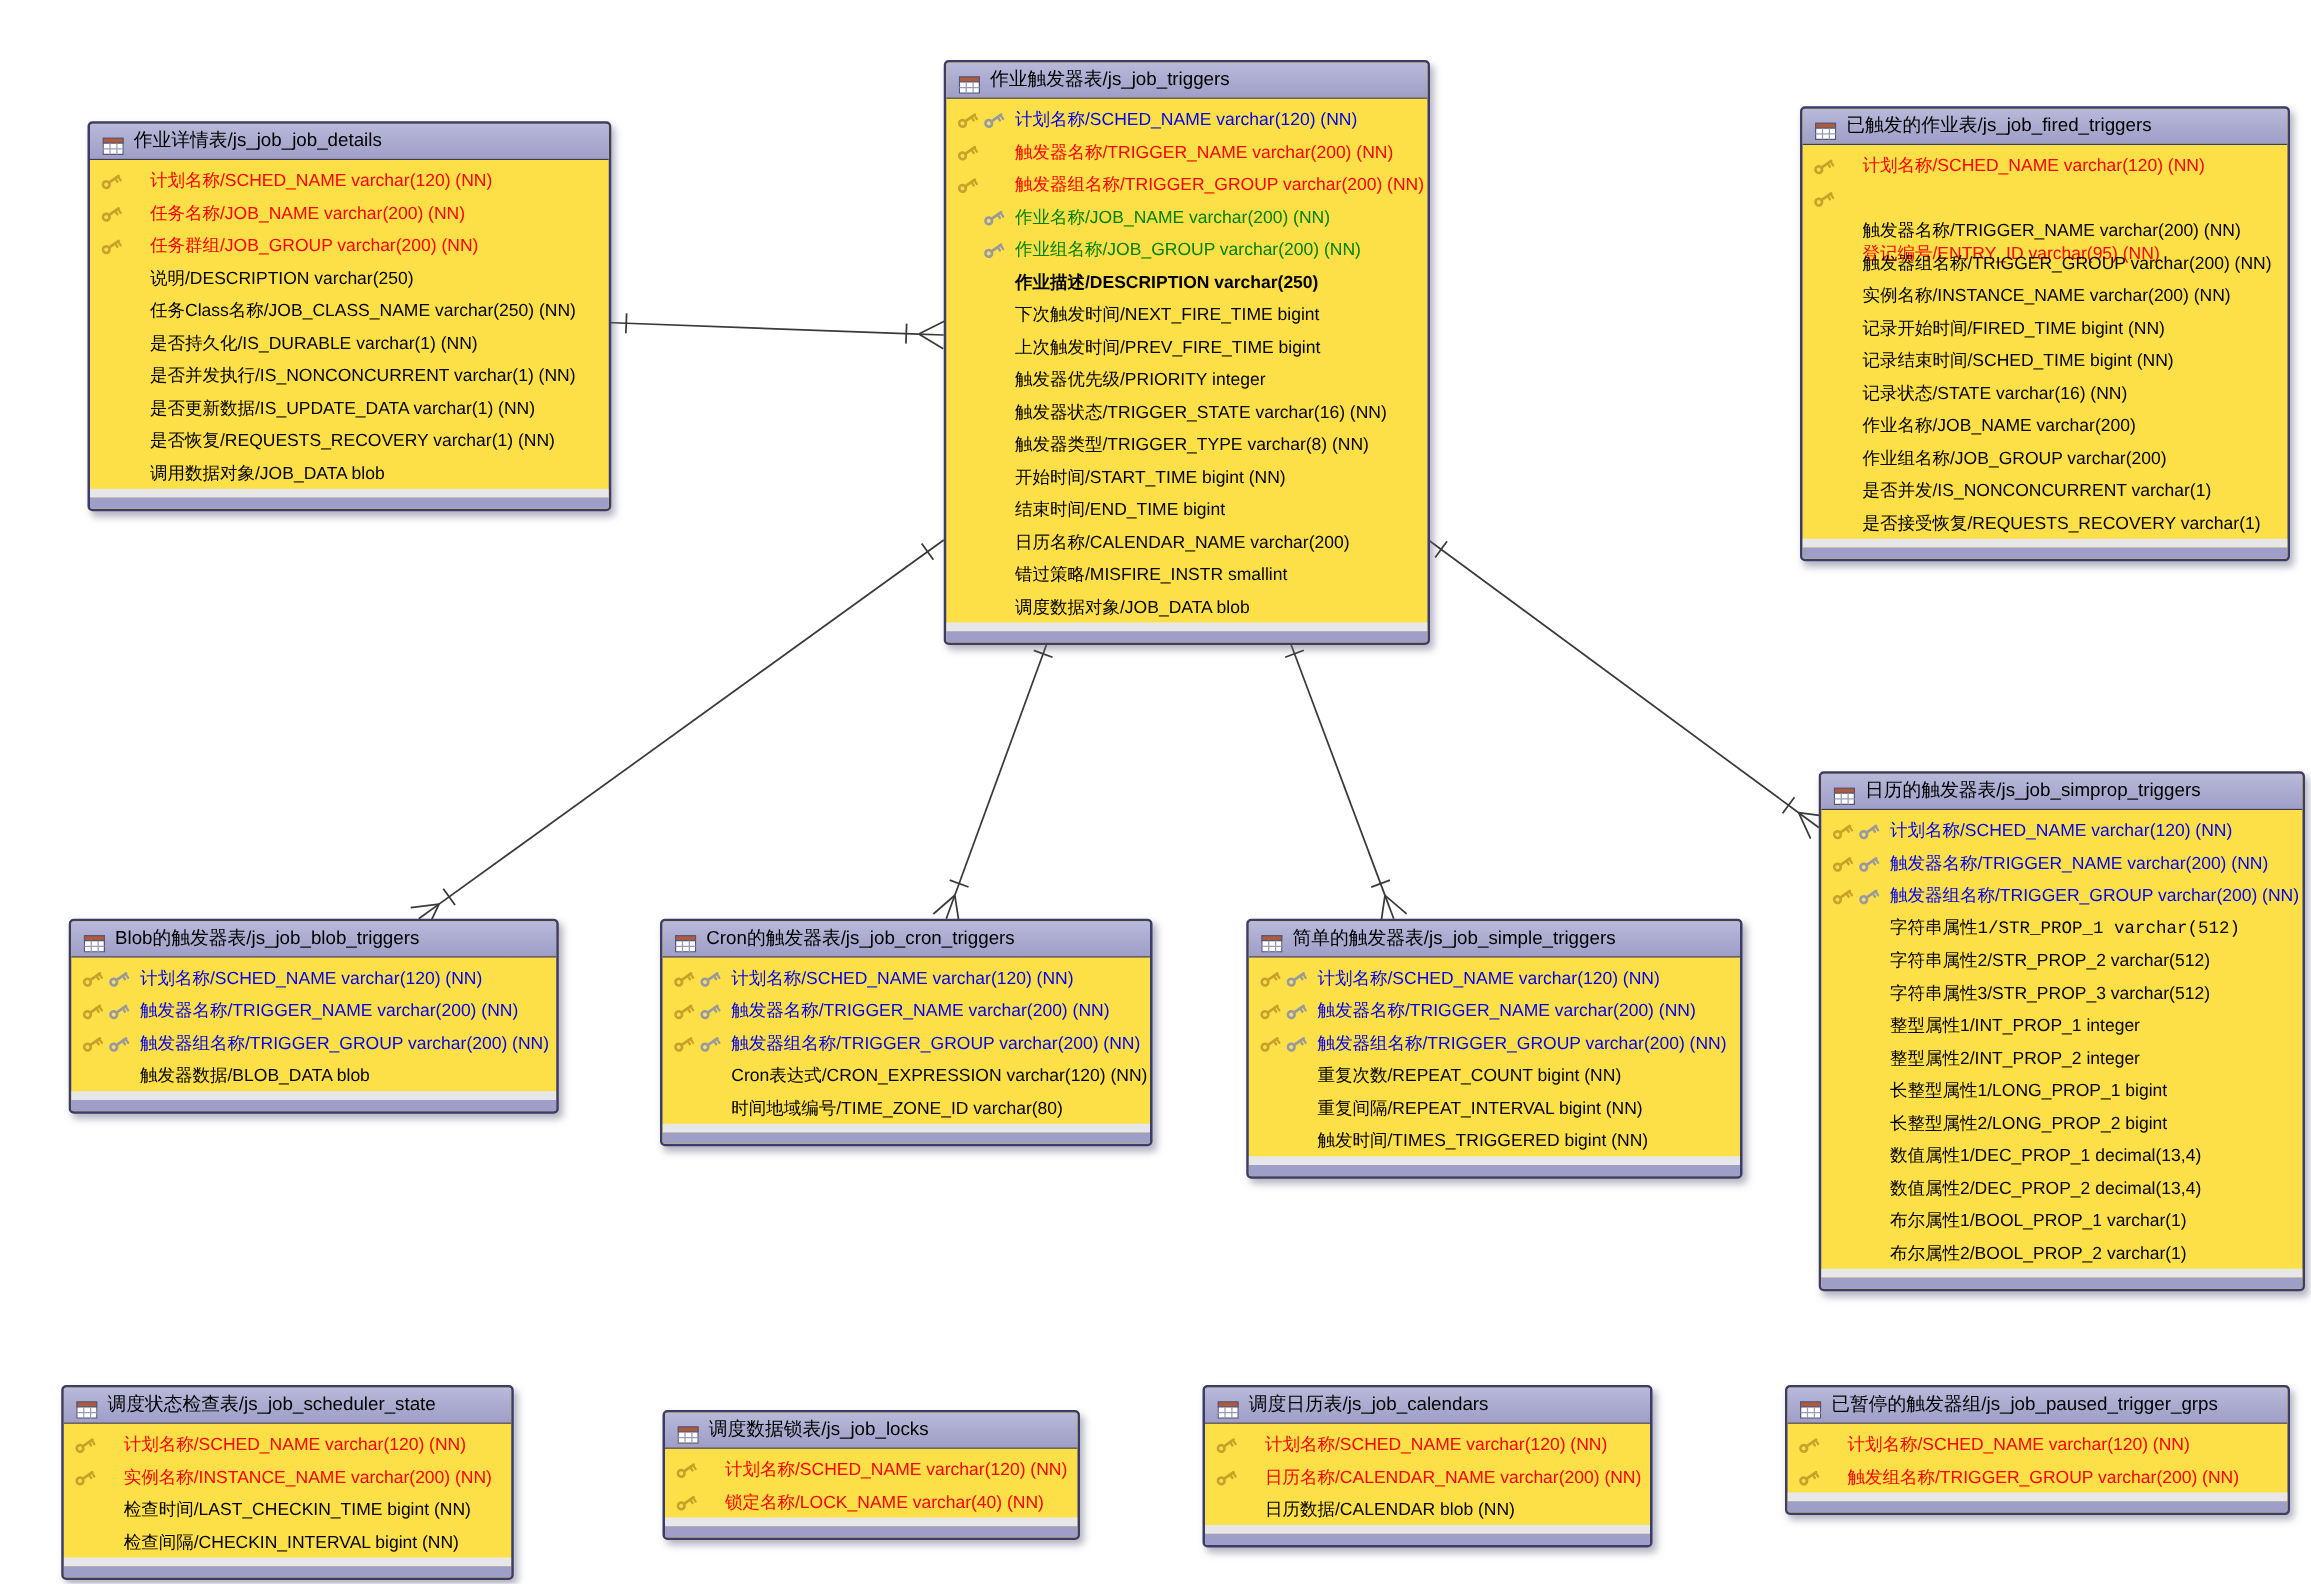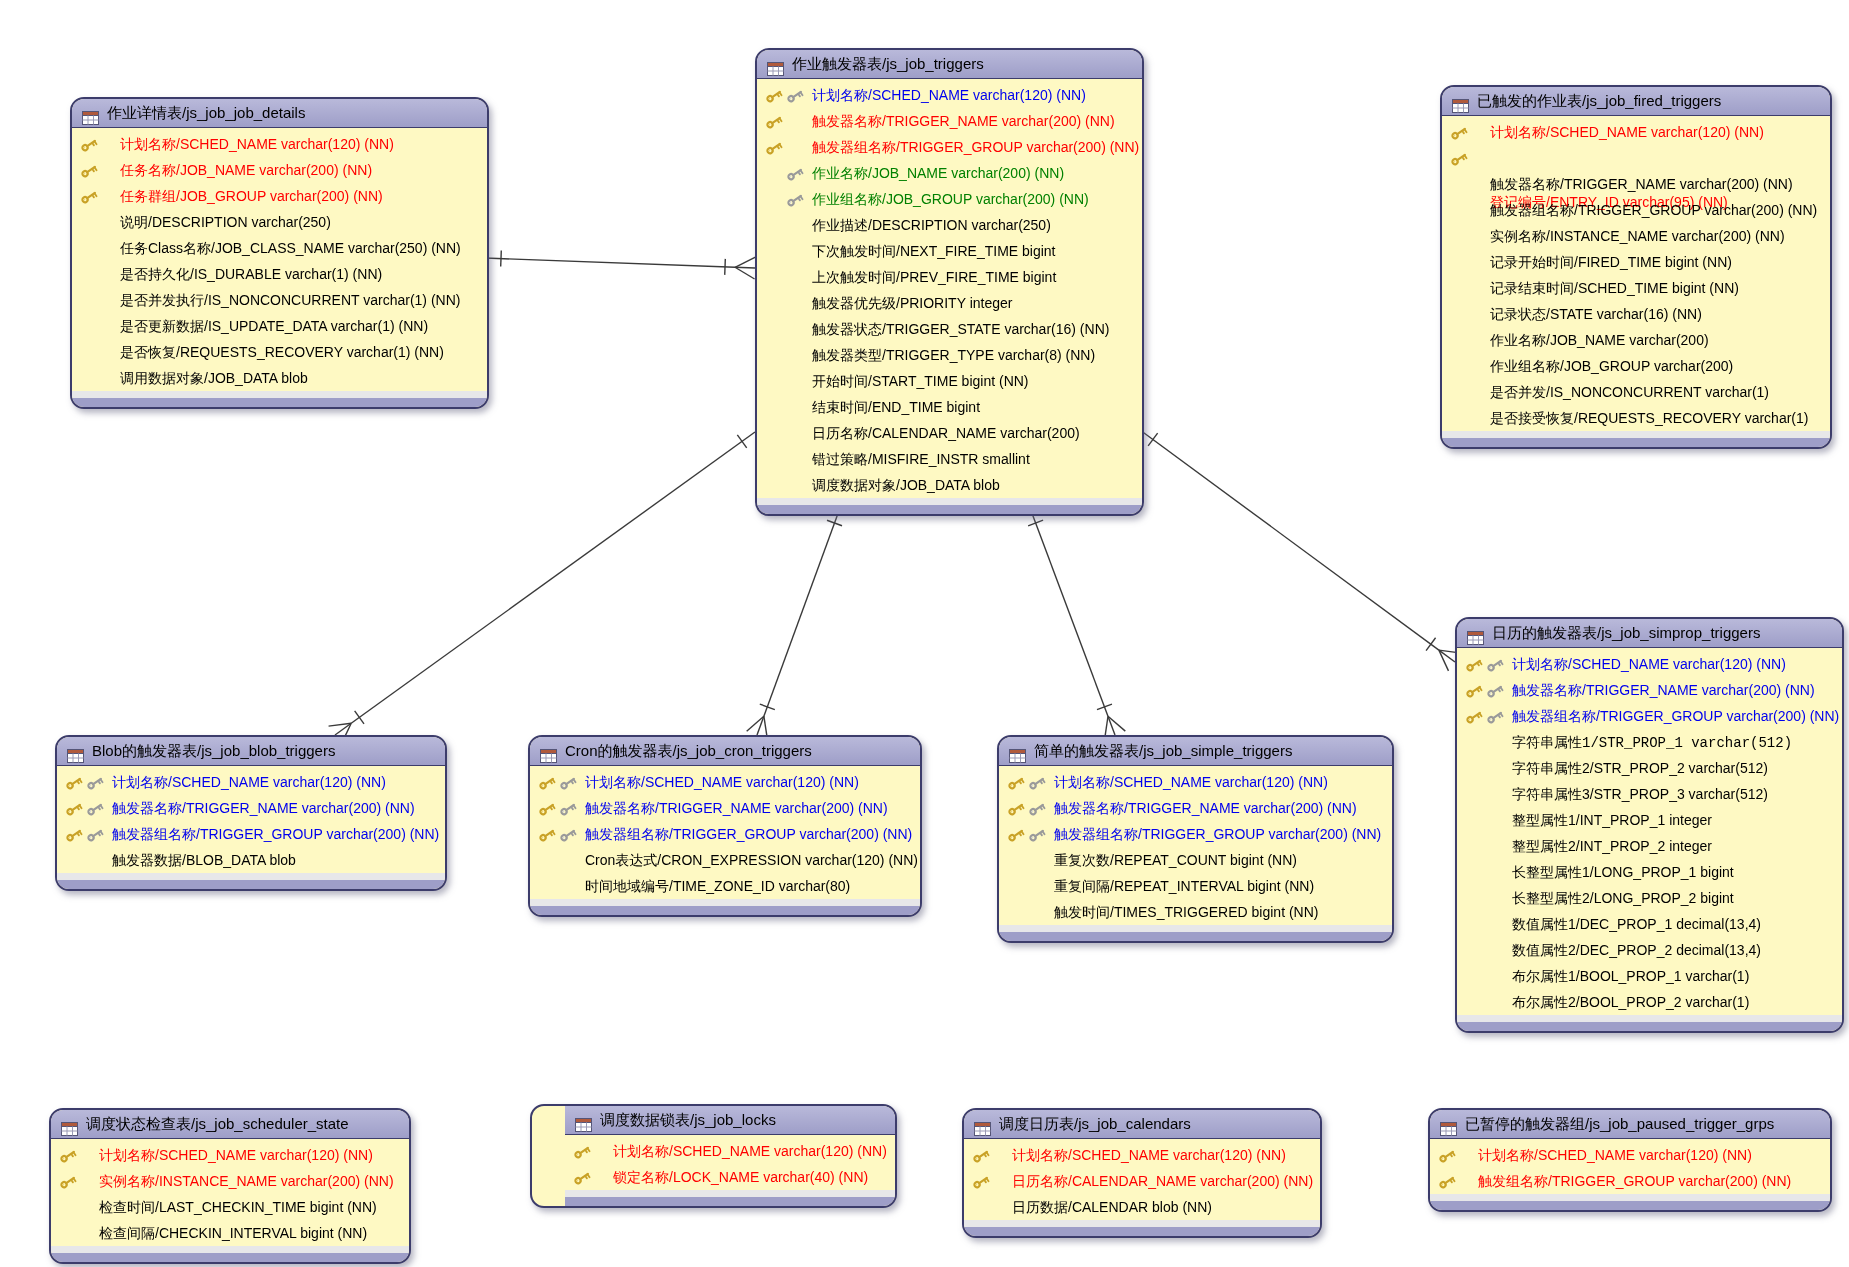--- a/index.html
+++ b/index.html
@@ -3,22 +3,22 @@
 <meta charset="utf-8">
 <style>
   html,body{margin:0;padding:0;}
   body{
     width:1849px;height:1267px;position:relative;background:#ffffff;
     font-family:"Liberation Sans","DejaVu Sans",sans-serif;overflow:hidden;
   }
   #canvas{position:absolute;left:0;top:0;width:1849px;height:1267px;}
   #rel-layer{position:absolute;left:0;top:0;z-index:1;}
   .tbl{
-    position:absolute;z-index:2;background:#fef9c3;
-    border:2px solid #3c3c6b;border-radius:14px;
+    position:absolute;z-index:2;background:#fde047;
+    border:2px solid #3c3c6b;border-radius:4px;
     box-shadow:3px 4px 6px rgba(110,110,135,.5);
     overflow:hidden;
   }
   .tbl-header{
     height:28px;line-height:28px;
     background:linear-gradient(#b9b9da,#9e9ec8);
     border-bottom:1px solid #3c3c6b;
     padding-left:10px;display:flex;align-items:center;
     font-size:15px;color:#000;white-space:nowrap;
   }
@@ -190,21 +190,21 @@
             </svg></span><span class="ftext c-green" style="margin-left: 55px;">作业名称/JOB_NAME varchar(200) (NN)</span></div>
         <div class="row"><span class="key pos2"><svg viewBox="0 0 20 20" width="18" height="18">
               <g transform="rotate(-35 10 11)" fill="none" stroke="#9a9a9a" stroke-linecap="round">
                 <circle cx="4.6" cy="11" r="2.9" stroke-width="2.4"></circle>
                 <line x1="7.6" y1="11" x2="18" y2="11" stroke-width="2.4"></line>
                 <line x1="14.2" y1="11" x2="14.2" y2="14.6" stroke-width="2"></line>
                 <line x1="17.3" y1="11" x2="17.3" y2="15.2" stroke-width="2"></line>
                 <circle cx="4.1" cy="10.4" r="1" stroke="none" fill="#d8d8d8"></circle>
               </g>
             </svg></span><span class="ftext c-green" style="margin-left: 55px;">作业组名称/JOB_GROUP varchar(200) (NN)</span></div>
-        <div class="row"><span class="ftext c-black" style="margin-left: 55px;">作业描述/DESCRIPTION varchar(250)</span></div>
+        <div class="row"><span class="ftext c-black" style="margin-left: 55px; font-weight: bold;">作业描述/DESCRIPTION varchar(250)</span></div>
         <div class="row"><span class="ftext c-black" style="margin-left: 55px;">下次触发时间/NEXT_FIRE_TIME bigint</span></div>
         <div class="row"><span class="ftext c-black" style="margin-left: 55px;">上次触发时间/PREV_FIRE_TIME bigint</span></div>
         <div class="row"><span class="ftext c-black" style="margin-left: 55px;">触发器优先级/PRIORITY integer</span></div>
         <div class="row"><span class="ftext c-black" style="margin-left: 55px;">触发器状态/TRIGGER_STATE varchar(16) (NN)</span></div>
         <div class="row"><span class="ftext c-black" style="margin-left: 55px;">触发器类型/TRIGGER_TYPE varchar(8) (NN)</span></div>
         <div class="row"><span class="ftext c-black" style="margin-left: 55px;">开始时间/START_TIME bigint (NN)</span></div>
         <div class="row"><span class="ftext c-black" style="margin-left: 55px;">结束时间/END_TIME bigint</span></div>
         <div class="row"><span class="ftext c-black" style="margin-left: 55px;">日历名称/CALENDAR_NAME varchar(200)</span></div>
         <div class="row"><span class="ftext c-black" style="margin-left: 55px;">错过策略/MISFIRE_INSTR smallint</span></div>
         <div class="row"><span class="ftext c-black" style="margin-left: 55px;">调度数据对象/JOB_DATA blob</span></div>
@@ -570,21 +570,21 @@
                 <line x1="17.3" y1="11" x2="17.3" y2="15.2" stroke-width="2"></line>
                 <circle cx="4.1" cy="10.4" r="1" stroke="none" fill="#f0d87a"></circle>
               </g>
             </svg></span><span class="ftext c-red" style="margin-left: 48px;">实例名称/INSTANCE_NAME varchar(200) (NN)</span></div>
         <div class="row"><span class="ftext c-black" style="margin-left: 48px; text-align: center;">检查时间/LAST_CHECKIN_TIME bigint (NN)</span></div>
         <div class="row"><span class="ftext c-black" style="margin-left: 48px;">检查间隔/CHECKIN_INTERVAL bigint (NN)</span></div>
       </div>
       <div class="strip-gray"></div>
       <div class="strip-purple"></div>
     </div>
-    <div class="tbl" style="left: 530px; top: 1104px; width: 330px; padding-left: 33px;">
+    <div class="tbl" style="left: 530px; top: 1128px; width: 330px;">
       <div class="tbl-header">
         <span class="tbl-icon"><svg viewBox="0 0 17 14" width="17" height="14">
             <rect x="0.5" y="0.5" width="16" height="13" fill="#ffffff" stroke="#555577"></rect>
             <rect x="0.5" y="0.5" width="16" height="4" fill="#b05a3c" stroke="#555577"></rect>
             <line x1="6" y1="4.5" x2="6" y2="13.5" stroke="#9a9ab5"></line>
             <line x1="11.5" y1="4.5" x2="11.5" y2="13.5" stroke="#9a9ab5"></line>
             <line x1="0.5" y1="9" x2="16.5" y2="9" stroke="#9a9ab5"></line>
           </svg></span>
         <span>调度数据锁表/js_job_locks</span>
       </div>

